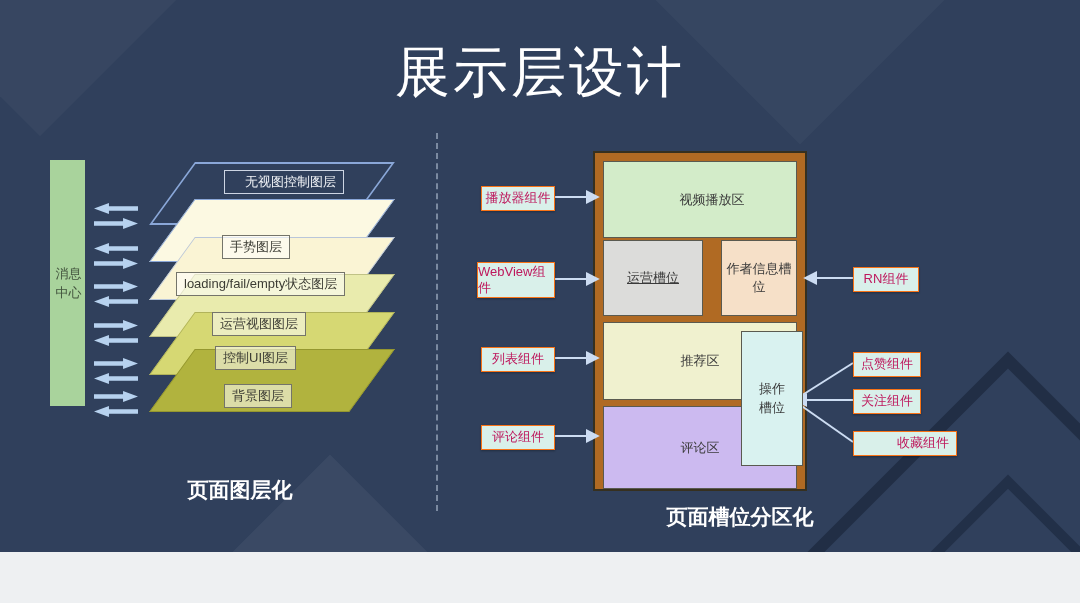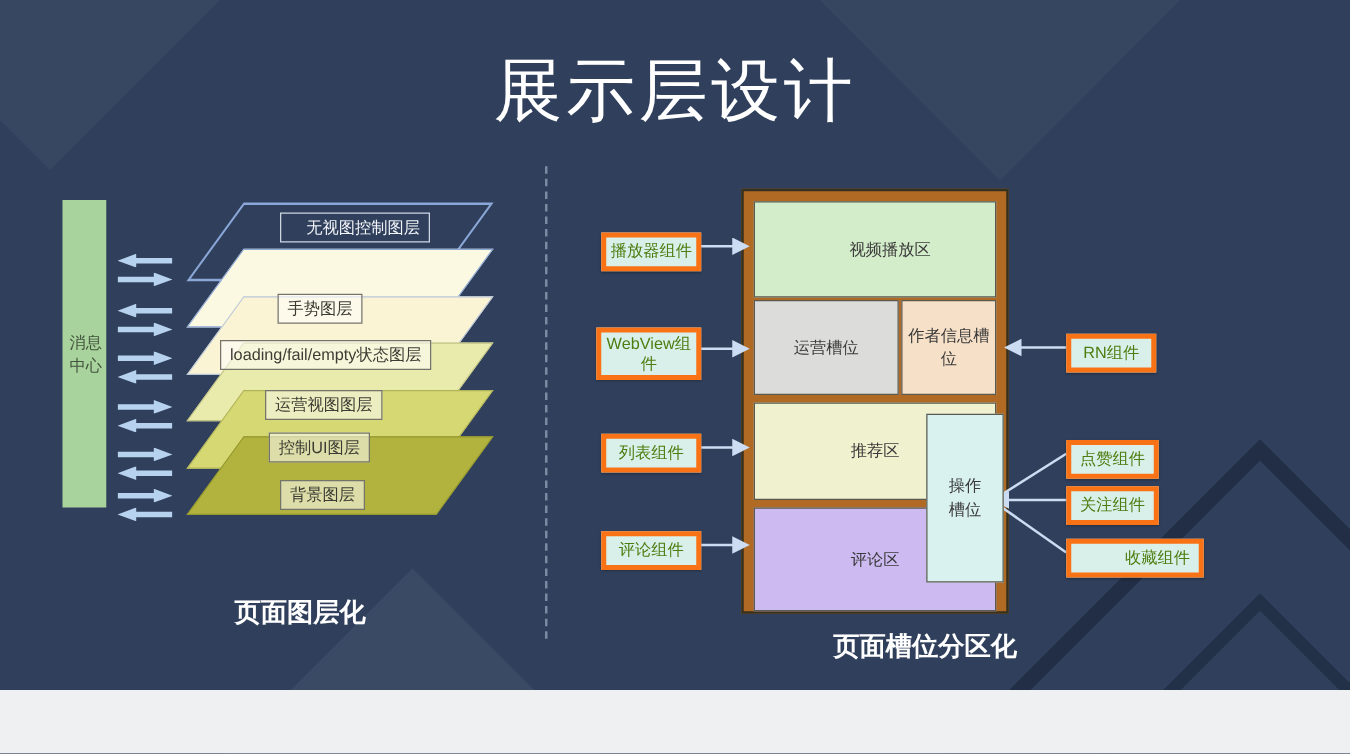--- a/index.html
+++ b/index.html
@@ -54,30 +54,30 @@
   #caption-left{left:150px;top:476px;width:180px;}
   #caption-right{left:620px;top:503px;width:240px;}
 
   
   #slot-frame{position:absolute;left:593px;top:151px;width:214px;height:340px;
               background:#b06a23;border:2px solid #36301f;box-sizing:border-box;}
   .region{position:absolute;box-sizing:border-box;border:1px solid #5a5a50;
           display:flex;align-items:center;justify-content:center;
           font-size:13px;color:#3a3a3a;text-align:center;}
   #region-video{left:8px;top:8px;width:194px;height:77px;background:#d3ecc9;padding-left:24px;}
-  #region-ops{left:8px;top:87px;width:116px;height:76px;background:#dcdcda;}
+  #region-ops{left:8px;top:87px;width:100px;height:76px;background:#dcdcda;text-decoration:underline;}
   #region-author{left:126px;top:87px;width:76px;height:76px;background:#f6e0c8;}
   #region-recommend{left:8px;top:169px;width:194px;height:78px;background:#f0f1cf;}
   #region-comment{left:8px;top:253px;width:194px;height:83px;background:#ccbaf0;}
   #region-action{left:146px;top:178px;width:62px;height:135px;background:#d9f2f0;z-index:3;}
   #region-action span{display:block;width:30px;line-height:1.45;}
 
-  .comp{position:absolute;background:#d9f0ea;border:4px solid #f97316;
-        font-size:13px;color:#4d7c0f;display:flex;align-items:center;
-        justify-content:center;text-align:center;line-height:1.25;
+  .comp{position:absolute;background:#d9f0ea;border:1px solid #f97316;
+        font-size:13px;color:#be185d;display:flex;align-items:center;
+        justify-content:center;line-height:1.25;
         box-shadow:0 1px 2px rgba(0,0,0,.3);z-index:4;}
   #comp-player{left:481px;top:186px;width:72px;height:23px;}
   #comp-webview{left:477px;top:262px;width:76px;height:34px;}
   #comp-list{left:481px;top:347px;width:72px;height:23px;}
   #comp-comment{left:481px;top:425px;width:72px;height:23px;}
   #comp-rn{left:853px;top:267px;width:64px;height:23px;}
   #comp-like{left:853px;top:352px;width:66px;height:23px;}
   #comp-follow{left:853px;top:389px;width:66px;height:23px;}
   #comp-fav{left:853px;top:431px;width:66px;height:23px;padding-left:36px;}
 

